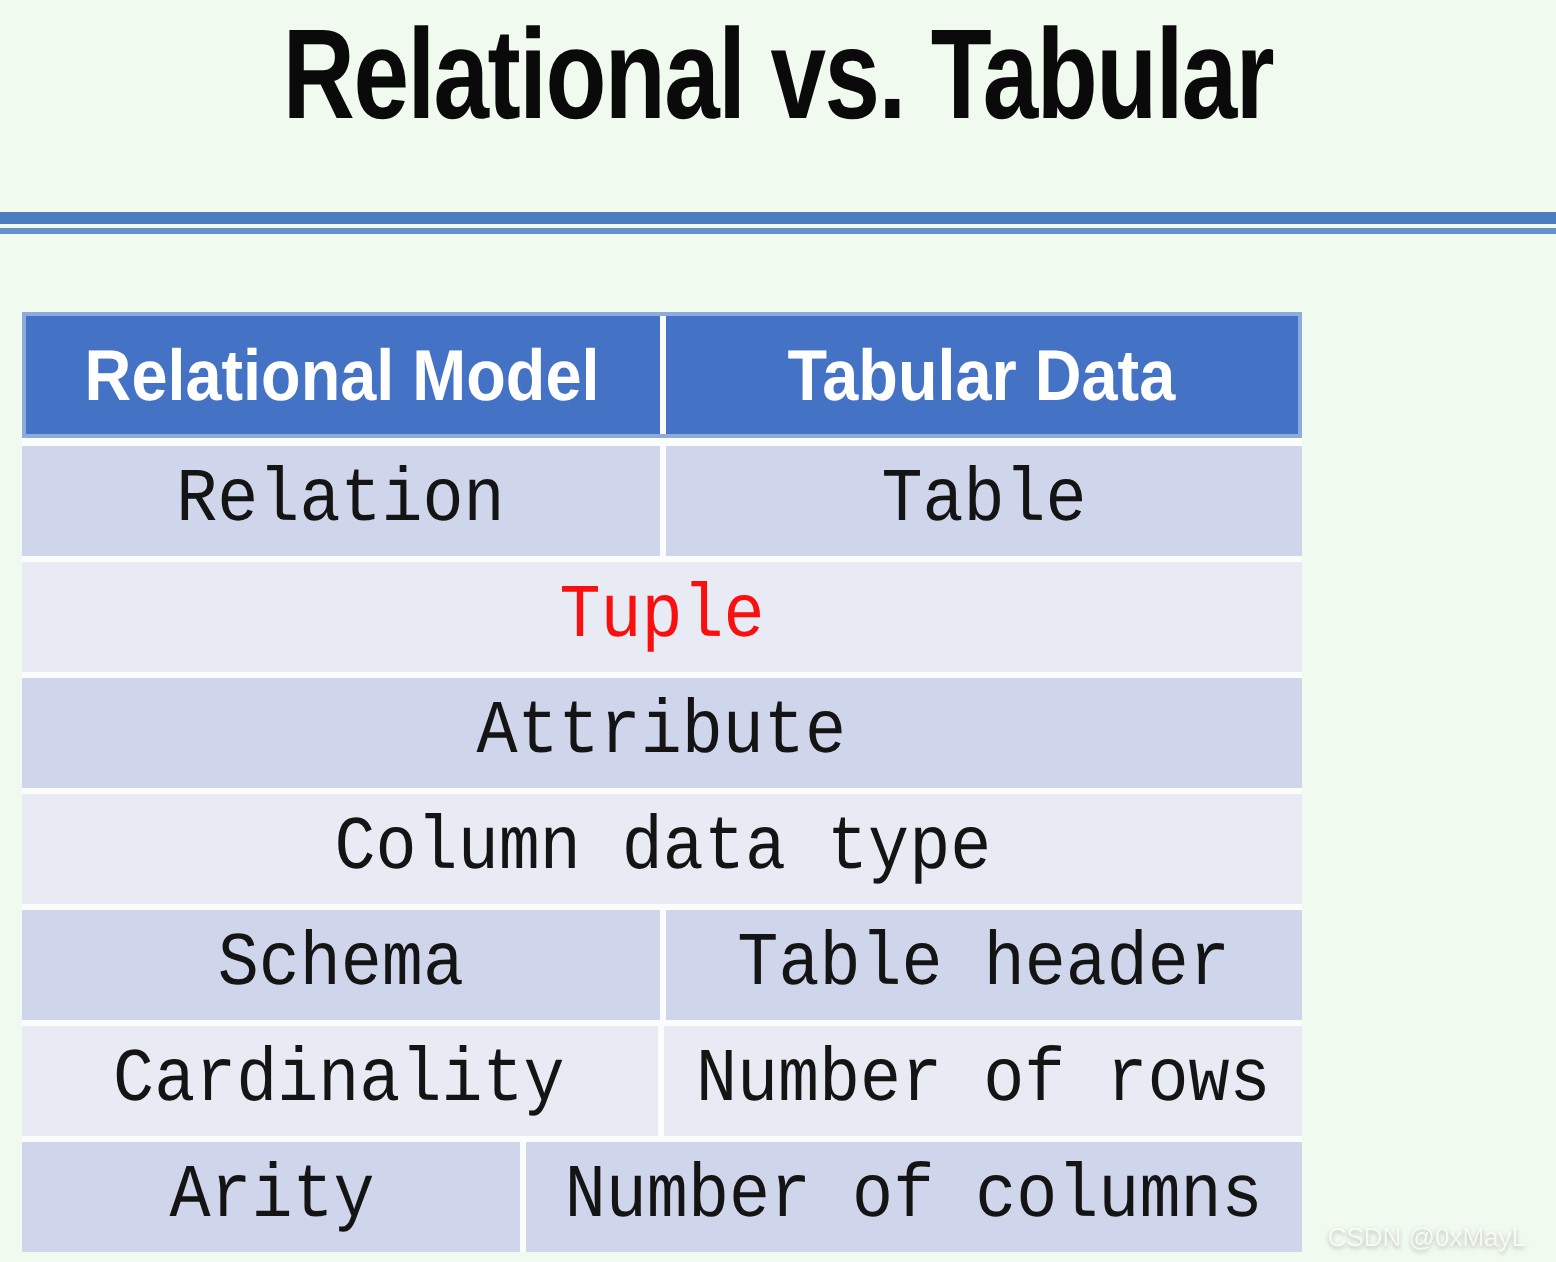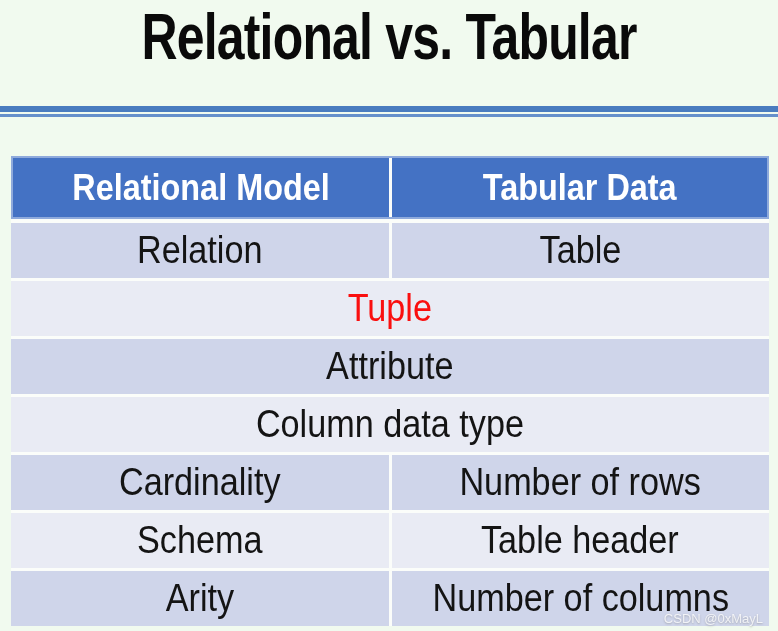--- a/index.html
+++ b/index.html
@@ -18,36 +18,36 @@
   }
   .divider-thick {
     position: absolute; top: 106px; left: 0; width: 778px; height: 6px;
     background: var(--divider-thick, #4A7CBF);
   }
   .divider-thin {
     position: absolute; top: 114px; left: 0; width: 778px; height: 3px;
     background: var(--divider-thin, #6690CB);
   }
   .table {
-    position: absolute; top: 156px; left: 11px; width: 758px;
+    position: absolute; top: 156px; left: 11px; width: 640px;
     background: var(--gap, #FBFDFA);
     text-align: right;
   }
   .thead {
     display: flex; gap: 3px; height: 63px; box-sizing: border-box;
     border: 2px solid var(--header-outline, #8FAADC);
     background: var(--gap, #FBFDFA); margin-bottom: 4px;
   }
   .th {
     flex: 1 1 0; background: var(--header-bg, #4472C4);
     color: var(--header-text, #FFFFFF);
     display: flex; align-items: center; justify-content: center;
     font-weight: 700; font-size: 36px;
   }
-  .trow { display: flex; gap: 3px; height: 55px; margin-bottom: 3px; }
+  .trow { display: flex; gap: 3px; height: 55px; margin-bottom: 3px; font-family: Liberation Mono, monospace; }
   .trow:last-child { margin-bottom: 0; border-radius: 21px; }
   .trow:nth-child(even) .td { background: var(--row-dark, #CFD5EA); }
   .trow:nth-child(odd)  .td { background: var(--row-light, #E9EBF4); }
   .td {
     flex: 1 1 0; display: flex; align-items: center; justify-content: center;
     font-size: 38px; color: var(--cell-text, #141414);
   }
   .th span, .td span {
     transform: scaleX(0.9); transform-origin: 50% 50%; white-space: nowrap;
   }
@@ -102,33 +102,33 @@
     </div>
 
     <div class="trow">
       <div class="td">
         <span style="color: rgb(20, 20, 20);">Column data type</span>
       </div>
     </div>
 
     <div class="trow">
       <div class="td">
-        <span style="color: rgb(20, 20, 20);">Cardinality</span>
+        <span style="color: rgb(20, 20, 20);">Schema</span>
       </div>
       <div class="td">
-        <span style="color: rgb(20, 20, 20);">Number of rows</span>
+        <span style="color: rgb(20, 20, 20);">Table header</span>
       </div>
     </div>
 
     <div class="trow">
       <div class="td">
-        <span style="color: rgb(20, 20, 20);">Schema</span>
+        <span style="color: rgb(20, 20, 20);">Cardinality</span>
       </div>
       <div class="td">
-        <span style="color: rgb(20, 20, 20);">Table header</span>
+        <span style="color: rgb(20, 20, 20);">Number of rows</span>
       </div>
     </div>
 
     <div class="trow">
       <div class="td">
         <span style="color: rgb(20, 20, 20);">Arity</span>
       </div>
       <div class="td">
         <span style="color: rgb(20, 20, 20);">Number of columns</span>
       </div>

